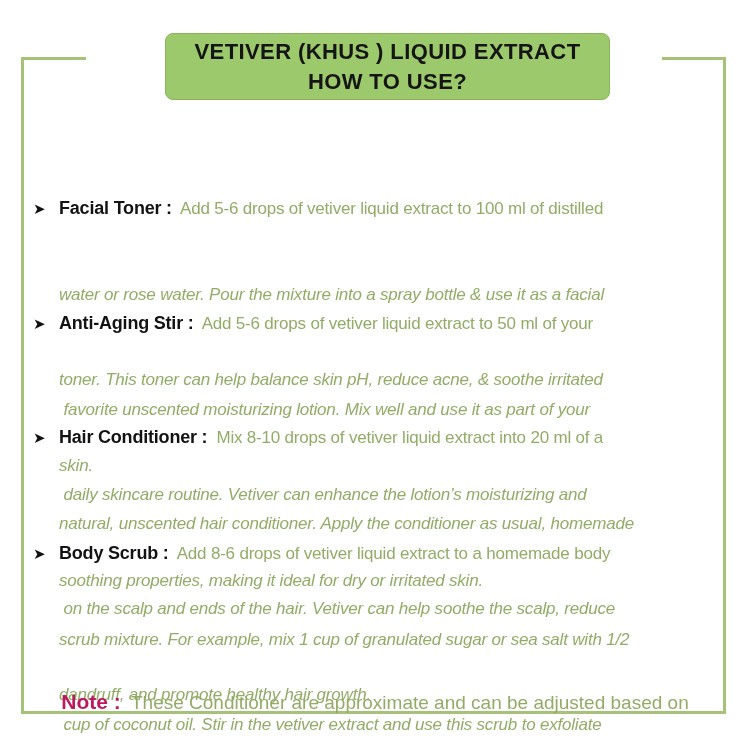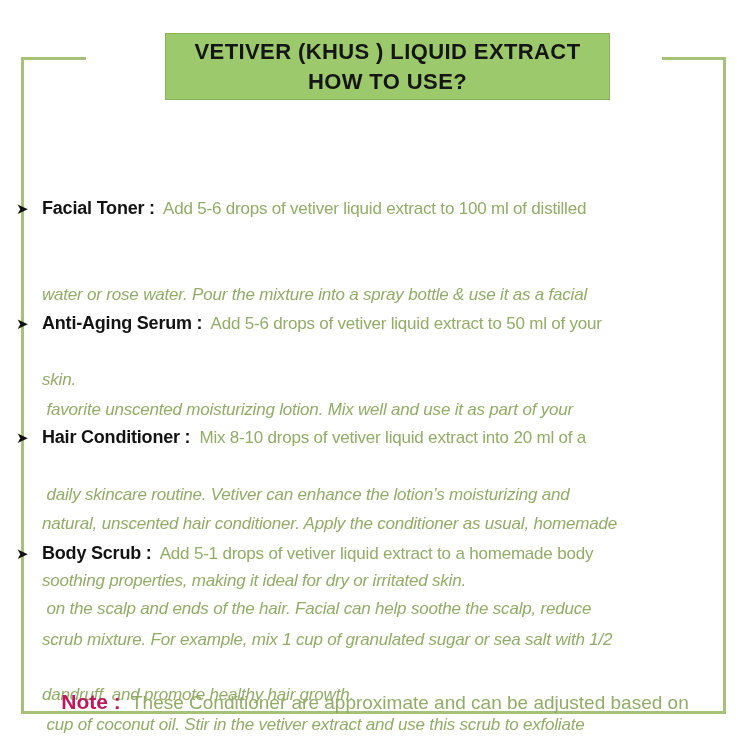--- a/index.html
+++ b/index.html
@@ -22,39 +22,39 @@
     left: 86px; top: 55px;
     width: 576px; height: 7px;
     background: #ffffff;
   }
   .header-box {
     position: absolute;
     left: 165px; top: 33px;
     width: 445px; height: 67px;
     background: #9cc96b;
     border: 1px solid #8ab457;
-    border-radius: 0;
+    border-radius: 8px;
     box-sizing: border-box;
     display: flex;
     flex-direction: column;
     justify-content: center;
     align-items: center;
     text-align: center;
   }
   .header-line {
     font-size: 22px;
     font-weight: 700;
     color: #151515;
     letter-spacing: 0.4px;
     line-height: 30px;
     white-space: pre;
   }
   .bullet {
     position: absolute;
-    left: 16px;
+    left: 33px;
     width: 700px;
     font-size: 17px;
     line-height: 28.5px;
     letter-spacing: -0.2px;
     color: #92ac67;
     white-space: pre;
   }
   .bullet .line { white-space: pre; }
   .bullet .line.cont { padding-left: 26px; font-style: italic; }
   .arrow {
@@ -98,39 +98,40 @@
   <div class="frame-top-gap"></div>
 
   <div class="header-box">
     <div class="header-line">VETIVER (KHUS ) LIQUID EXTRACT</div>
     <div class="header-line">HOW TO USE?</div>
   </div>
 
   <div class="bullet b1">
     <div class="line"><span class="arrow">➤</span><span class="blabel">Facial Toner :</span><span>  Add 5-6 drops of vetiver liquid extract to 100 ml of distilled</span></div>
     <div class="line cont">water or rose water. Pour the mixture into a spray bottle &amp; use it as a facial</div>
+    <div class="line cont">toner. This toner can help balance skin pH, reduce acne, &amp; soothe irritated</div>
     <div class="line cont">skin.</div>
   </div>
 
   <div class="bullet b2">
-    <div class="line"><span class="arrow">➤</span><span class="blabel">Anti-Aging Serum :</span><span>  Add 5-6 drops of vetiver liquid extract to 50 ml of your</span></div>
+    <div class="line"><span class="arrow">➤</span><span class="blabel">Anti-Aging Stir :</span><span>  Add 5-6 drops of vetiver liquid extract to 50 ml of your</span></div>
     <div class="line cont"> favorite unscented moisturizing lotion. Mix well and use it as part of your</div>
     <div class="line cont"> daily skincare routine. Vetiver can enhance the lotion’s moisturizing and</div>
     <div class="line cont">soothing properties, making it ideal for dry or irritated skin.</div>
   </div>
 
   <div class="bullet b3">
     <div class="line"><span class="arrow">➤</span><span class="blabel">Hair Conditioner :</span><span>  Mix 8-10 drops of vetiver liquid extract into 20 ml of a</span></div>
     <div class="line cont">natural, unscented hair conditioner. Apply the conditioner as usual, homemade</div>
-    <div class="line cont"> on the scalp and ends of the hair. Facial can help soothe the scalp, reduce</div>
+    <div class="line cont"> on the scalp and ends of the hair. Vetiver can help soothe the scalp, reduce</div>
     <div class="line cont">dandruff, and promote healthy hair growth.</div>
   </div>
 
   <div class="bullet b4">
-    <div class="line"><span class="arrow">➤</span><span class="blabel">Body Scrub :</span><span>  Add 5-1 drops of vetiver liquid extract to a homemade body</span></div>
+    <div class="line"><span class="arrow">➤</span><span class="blabel">Body Scrub :</span><span>  Add 8-6 drops of vetiver liquid extract to a homemade body</span></div>
     <div class="line cont">scrub mixture. For example, mix 1 cup of granulated sugar or sea salt with 1/2</div>
     <div class="line cont"> cup of coconut oil. Stir in the vetiver extract and use this scrub to exfoliate</div>
     
   </div>
 
   <div class="note">
     <div class="line"><span class="nlabel">Note :</span><span>  These Conditioner are approximate and can be adjusted based on</span></div>
     
   </div>
 

